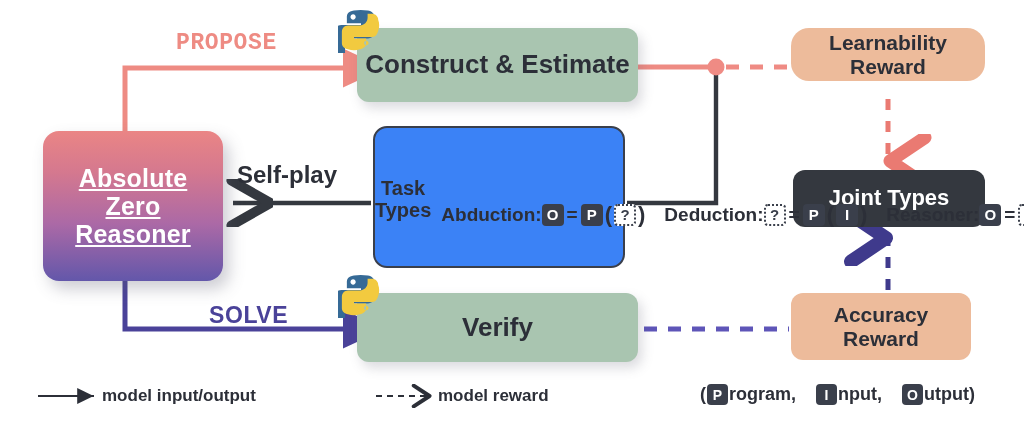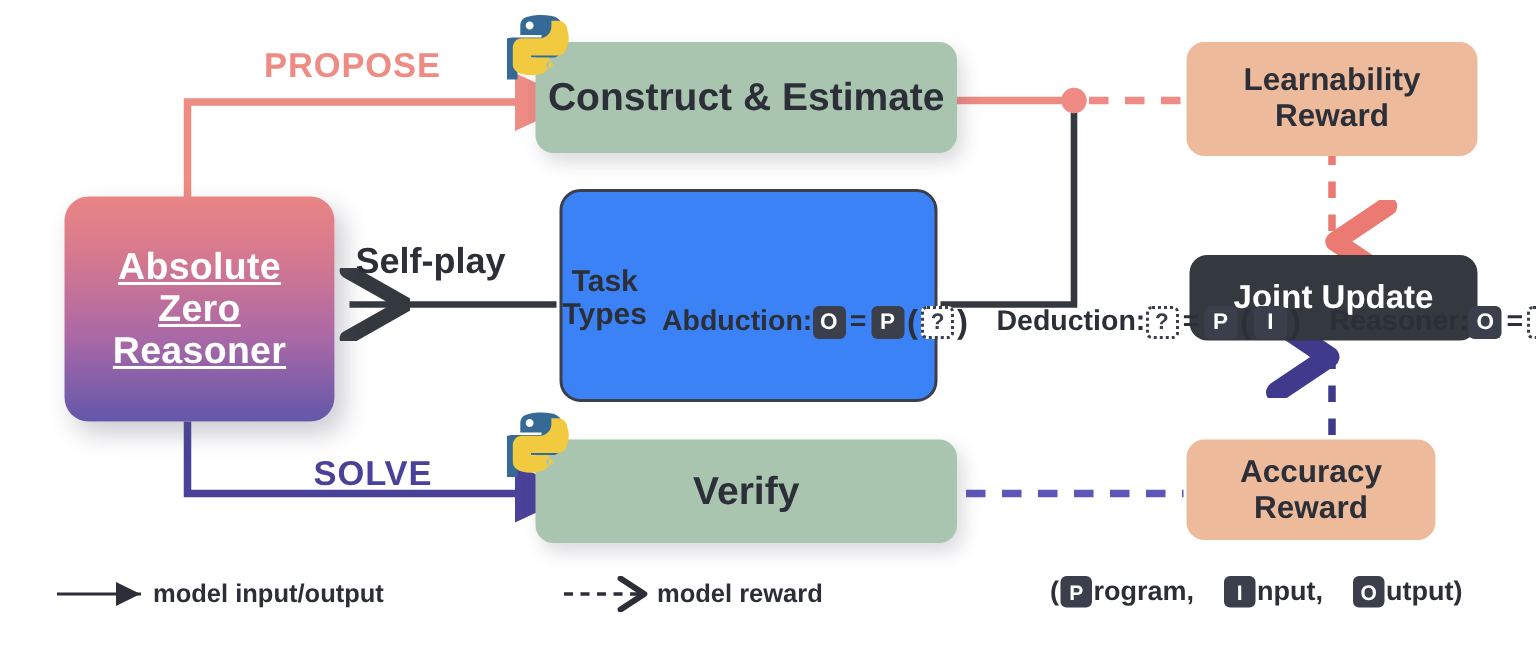--- a/index.html
+++ b/index.html
@@ -132,42 +132,42 @@
 
   
   .orange {
     background: #edbb9b;
     border-radius: 12px;
     color: #2c2f38;
     font-size: 21px;
     font-weight: 600;
     flex-direction: column;
   }
-  #learn-reward { left: 791px; top: 28px; width: 194px; height: 76px; }
-  #acc-reward   { left: 791px; top: 293px; width: 166px; height: 67px; }
+  #learn-reward { left: 791px; top: 28px; width: 194px; height: 53px; border-radius: 18px; }
+  #acc-reward   { left: 791px; top: 293px; width: 180px; height: 67px; }
 
   
   #joint {
     left: 793px; top: 170px;
     width: 192px; height: 57px;
     border-radius: 12px;
     background: #34383f;
     color: #ffffff;
     font-size: 22px;
     font-weight: 600;
   }
 
   
   .edge-label {
     position: absolute;
     font-size: 23px;
     font-weight: 600;
     white-space: nowrap;
   }
-  #lbl-propose { left: 176px; top: 30px; color: #ee8b83; letter-spacing: .6px; }
+  #lbl-propose { left: 176px; top: 30px; color: #ee8b83; letter-spacing: .6px; font-family: Liberation Mono, monospace; }
   #lbl-solve   { left: 209px; top: 302px; color: #4a4299; letter-spacing: .6px; }
   #lbl-selfplay{ left: 237px; top: 161px; color: #2c2f38; font-size: 24px; }
 
   
   .legend-text {
     position: absolute;
     font-size: 17px;
     font-weight: 600;
     color: #2c2f38;
     white-space: nowrap;
@@ -295,21 +295,21 @@
       </span>
     </div>
   </div>
 
   <div class="node orange" id="learn-reward">
     <span>Learnability</span>
     <span>Reward</span>
   </div>
 
   <div class="node" id="joint">
-    <span>Joint Update</span>
+    <span>Joint Types</span>
   </div>
 
   <div class="node orange" id="acc-reward">
     <span>Accuracy</span>
     <span>Reward</span>
   </div>
 
   <div class="edge-label" id="lbl-propose">PROPOSE</div>
   <div class="edge-label" id="lbl-solve">SOLVE</div>
   <div class="edge-label" id="lbl-selfplay">Self-play</div>

